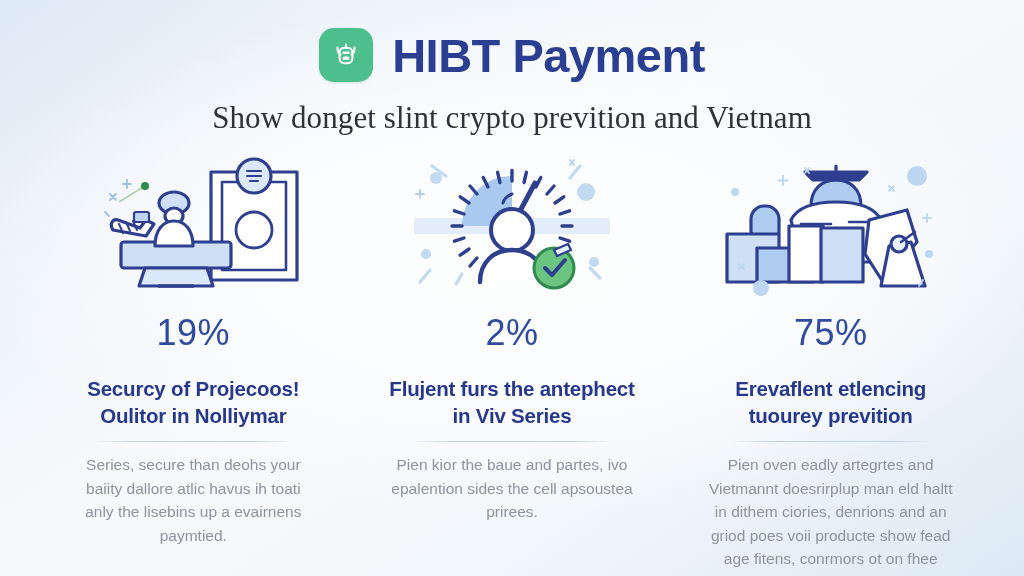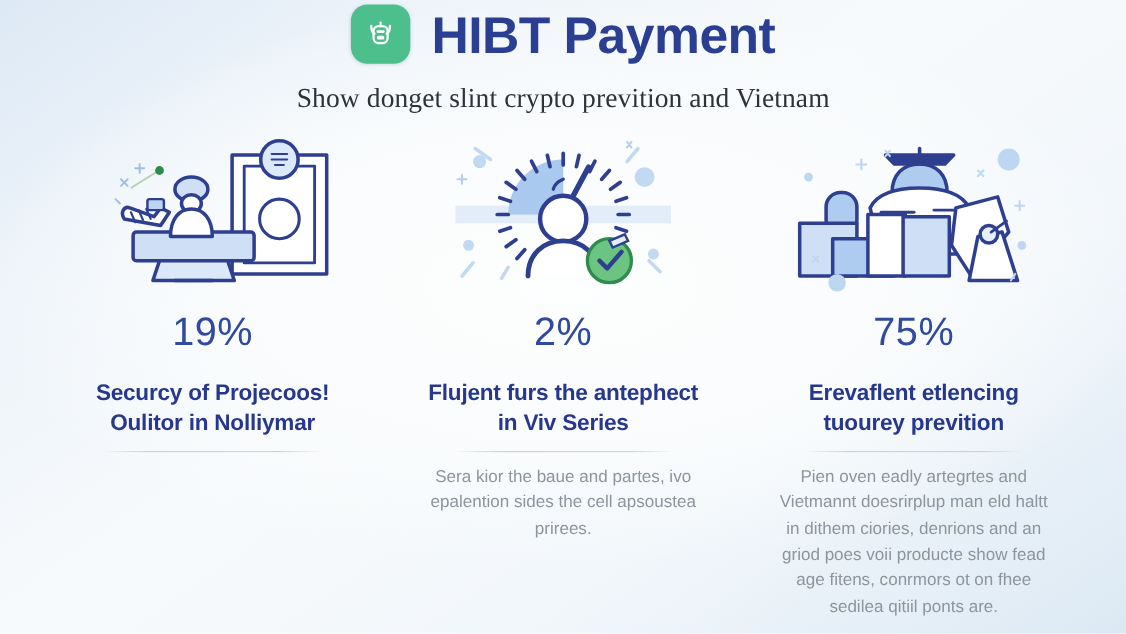--- a/index.html
+++ b/index.html
@@ -12,21 +12,21 @@
   body {
     font-family:"Liberation Sans", sans-serif;
     background:
       radial-gradient(ellipse 70% 60% at 50% 45%, #fdfefe 0%, #fafcfd 40%, rgba(250,252,253,0) 75%),
       linear-gradient(145deg, #dde9f5 0%, #eef4fa 22%, #f7fafc 45%, #f2f7fb 70%, #dce9f4 100%);
     position:relative;
   }
 
   
   .header {
-    padding-top:0;
+    padding-top:24px;
     text-align:center;
   }
   .title-row {
     display:flex;
     align-items:center;
     justify-content:center;
     gap:19px;
     height:62px;
   }
   .logo-badge {
@@ -46,21 +46,21 @@
     font-weight:bold;
     color:#2b3f92;
     letter-spacing:-0.5px;
     line-height:1;
     white-space:nowrap;
     font-family:"Liberation Sans", sans-serif;
   }
 
   .subtitle {
     margin-top:13px;
-    font-size:25px;
+    font-size:31px;
     color:#2d3338;
     letter-spacing:0.1px;
     font-family:"Liberation Serif", serif;
     line-height:1.2;
   }
 
   
   .columns {
     display:flex;
     margin-top:22px;
@@ -184,20 +184,21 @@
           <path d="M20 54 l4 4"></path>
         </g>
         <line x1="34" y1="44" x2="58" y2="29" stroke="#b4d0ae" stroke-width="1.6"></line>
         <circle cx="60" cy="28" r="4" fill="#2f8a4e"></circle>
       </svg>
     </div>
 
     <div class="stat">19%</div>
     <div class="heading">Securcy of Projecoos! Oulitor in Nolliymar</div>
     <div class="divider"></div>
+    <div class="body-text">Series, secure than deohs your baiity dallore atlic havus ih toati anly the lisebins up a evairnens paymtied.</div>
   </div>
 
   <div class="col col-2">
     <div class="illus">
       <svg width="216" height="138" viewBox="0 0 216 138">
 
         <rect x="10" y="60" width="196" height="16" fill="#e3edf9"></rect>
 
         <path d="M108 68 L108 18 A50 50 0 0 0 58 68 Z" fill="#a9c9ee"></path>
 
@@ -249,21 +250,21 @@
         <g stroke="#b5cfee" stroke-width="1.9" stroke-linecap="round" fill="none">
           <path d="M16 32 v8 M12 36 h8"></path>
           <path d="M166 2 l4 5 M170 2 l-4 5"></path>
         </g>
       </svg>
     </div>
 
     <div class="stat">2%</div>
     <div class="heading">Flujent furs the antephect in Viv Series</div>
     <div class="divider"></div>
-    <div class="body-text">Sera kior the baue and partes, ivo epalention sides the cell apsoustea prirees.</div>
+    <div class="body-text">Pien kior the baue and partes, ivo epalention sides the cell apsoustea prirees.</div>
   </div>
 
   <div class="col col-3">
     <div class="illus">
       <svg width="220" height="138" viewBox="0 0 220 138">
         <g stroke="#2e3f8f" stroke-width="3.2" stroke-linejoin="round" stroke-linecap="round">
 
           <path d="M90 48 c0 -16 10 -26 25 -26 c15 0 25 10 25 26 c0 18 -11 30 -25 36 c-14 -6 -25 -18 -25 -36 z" fill="#aecbf0"></path>
           <path d="M92 22 h46 l8 -8 h-62 z" fill="#2e3f8f"></path>
           <path d="M115 8 v6" fill="none"></path>

